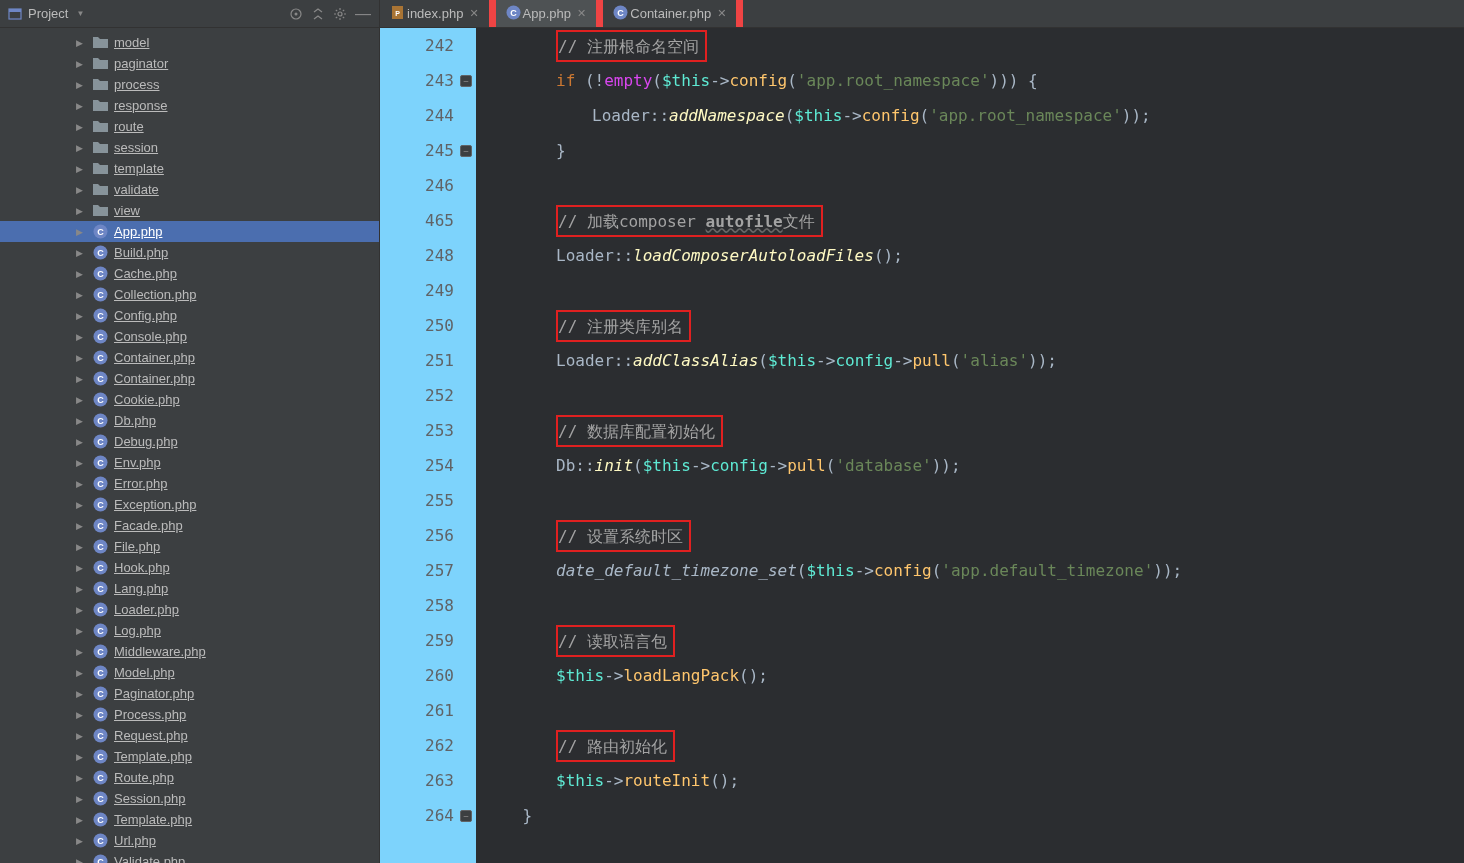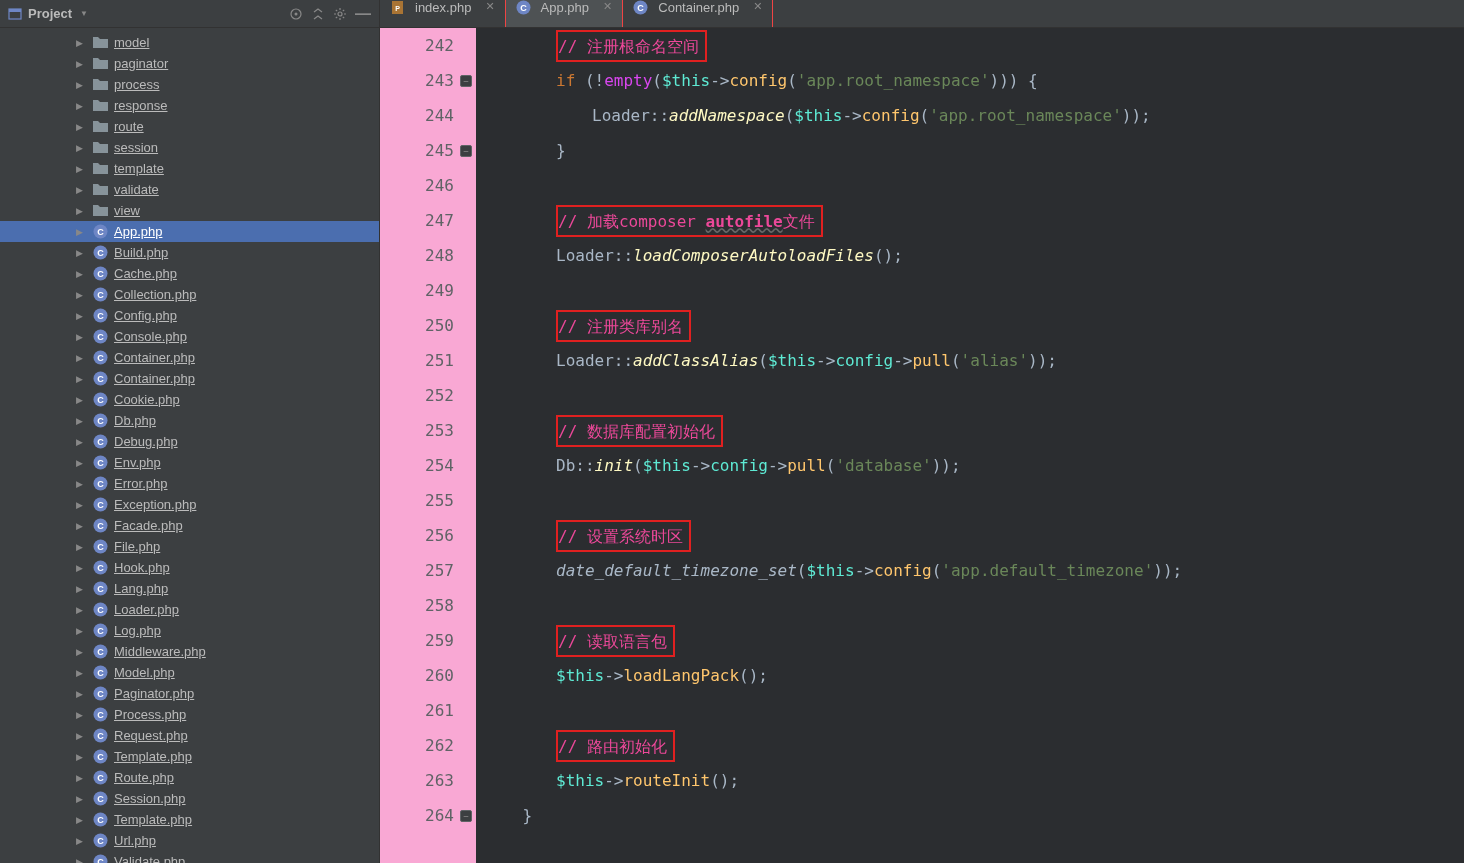--- a/index.html
+++ b/index.html
@@ -21,21 +21,20 @@
   display: flex;
   flex-direction: column;
   border-right: 1px solid #323232;
 }
 .sidebar-header {
   display: flex;
   align-items: center;
   padding: 4px 8px;
   border-bottom: 1px solid #323232;
   height: 28px;
-  font-weight: bold;
 }
 .sidebar-title { flex: 1; display: flex; align-items: center; gap: 6px; color: #bbbbbb; }
 .sidebar-title svg { flex-shrink: 0; }
 .sidebar-title .dd { font-size: 8px; margin-left: 2px; color: #888; }
 .sidebar-tools { display: flex; gap: 8px; color: #888; align-items: center; }
 .sidebar-tools span { cursor: pointer; display: inline-flex; align-items: center; }
 
 .tree {
   flex: 1;
   overflow-y: auto;
@@ -69,41 +68,42 @@
   background: #2b2d30;
 }
 .tab-bar {
   display: flex;
   height: 28px;
   background: #3c3f41;
   border-bottom: 1px solid #323232;
 }
 .tab {
   display: flex;
-  gap: 10px;
+  align-items: center;
+  gap: 2px;
   padding: 0 10px;
-  border-right: 1px solid #ef4444;
+  border-right: 7px solid #ef4444;
   cursor: pointer;
   color: #bbbbbb;
 }
 .tab.active { background: #4e5254; }
 .tab .close { font-size: 11px; color: #888; margin-left: 4px; }
 
 .editor {
   flex: 1;
   display: flex;
   font-family: "Consolas", "Monaco", monospace;
   font-size: 16px;
   line-height: 35px;
   overflow: hidden;
   background: #2b2d30;
 }
 .gutter {
   width: 96px;
-  background: #f9a8d4;
+  background: #7dd3fc;
   text-align: right;
   padding-right: 22px;
   color: #606366;
   position: relative;
 }
 .gutter .ln { height: 35px; }
 .fold-marker {
   position: absolute;
   right: 4px;
   width: 12px;
@@ -120,21 +120,21 @@
   flex: 1;
   padding-left: 8px;
   white-space: pre;
   position: relative;
 }
 .code .line { height: 35px; display: flex; align-items: center; }
 .indent1 { padding-left: 72px; }
 .indent2 { padding-left: 108px; }
 
 
-.c-comment { color: #ec4899; }
+.c-comment { color: #a3a3a3; }
 .c-kw { color: #cc7832; }
 .c-builtin { color: #d946ef; }
 .c-class { color: #a9b7c6; }
 .c-static { color: #fef9c3; font-style: italic; }
 .c-method { color: #ffc66d; }
 .c-var { color: #5eead4; }
 .c-str { color: #6a8759; }
 .c-punc { color: #a9b7c6; }
 .c-op { color: #a9b7c6; }
 .c-italic { font-style: italic; color: #a9b7c6;}
@@ -612,21 +612,21 @@
       </div>
     <div class="editor">
       <div class="gutter" id="gutter">
           <div class="ln">242</div>
           <div class="ln">243</div>
           <div class="fold-marker" style="top: 47px;">−</div>
           <div class="ln">244</div>
           <div class="ln">245</div>
           <div class="fold-marker" style="top: 117px;">−</div>
           <div class="ln">246</div>
-          <div class="ln">247</div>
+          <div class="ln">465</div>
           <div class="ln">248</div>
           <div class="ln">249</div>
           <div class="ln">250</div>
           <div class="ln">251</div>
           <div class="ln">252</div>
           <div class="ln">253</div>
           <div class="ln">254</div>
           <div class="ln">255</div>
           <div class="ln">256</div>
           <div class="ln">257</div>

